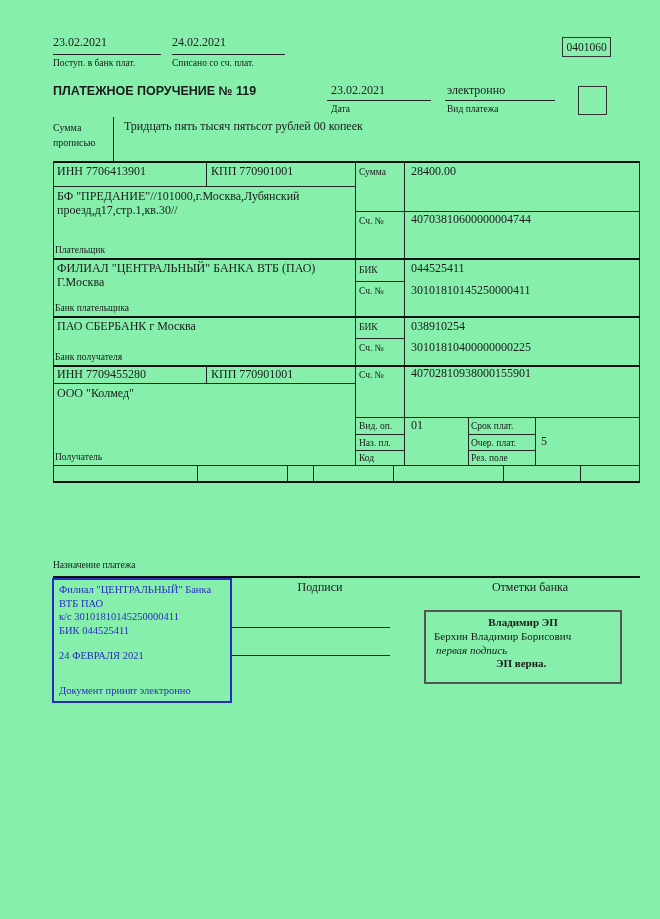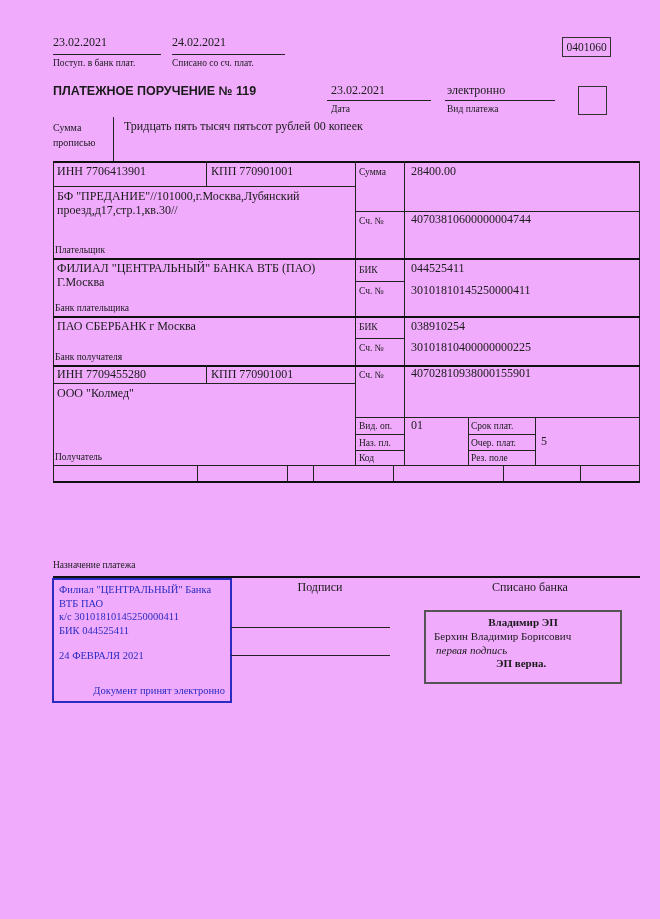--- a/index.html
+++ b/index.html
@@ -1,32 +1,32 @@
 <!DOCTYPE html>
 <html><head>
 <meta charset="utf-8">
 <style>
   html,body{margin:0;padding:0;background:#fff;}
-  #page{position:relative;width:660px;height:919px;background:#f0abfc;
+  #page{position:relative;width:660px;height:919px;background:#86efac;
         font-family:"Liberation Serif", serif;color:#1a1a1a;overflow:hidden;}
   .t12{position:absolute;font-size:12px;line-height:1.15;white-space:pre-line;}
   .lbl{position:absolute;font-size:9.5px;line-height:1.1;color:#1a1a1a;}
   .hl{position:absolute;height:1px;background:#222;}
   .hl2{position:absolute;height:2px;background:#111;}
   .vl{position:absolute;width:1px;background:#222;}
   .box{position:absolute;border:1px solid #333;box-sizing:border-box;}
   .title{position:absolute;font-family:"Liberation Sans", sans-serif;
          font-weight:bold;font-size:12.5px;}
   .stamp{position:absolute;left:52px;top:578px;width:180px;height:125px;
          border:2px solid #2b2bc2;box-sizing:border-box;color:#2b2bc2;
          font-size:10.5px;line-height:1.3;padding:3px 5px;
          display:flex;flex-direction:column;}
   .stamp .sline{white-space:pre-line;}
   .stamp .sdate{margin-top:11px;}
-  .stamp .sfoot{margin-top:auto;text-align:right;}
+  .stamp .sfoot{margin-top:auto;}
   .esign{position:absolute;left:424px;top:610px;width:198px;height:74px;
          border:2px solid #555;box-sizing:border-box;font-size:11px;
          line-height:1.25;padding:4px 8px;}
   .esign .et{font-weight:bold;text-align:center;}
   .esign .ei{font-style:italic;padding-left:2px;}
   .esign .ev{font-weight:bold;padding-left:62px;}
   .center{text-align:center;}
 </style>
 </head>
 <body>
@@ -137,21 +137,21 @@
     <div class="sline">к/с 30101810145250000411</div>
     <div class="sline">БИК 044525411</div>
     <div class="sline sdate">24 ФЕВРАЛЯ 2021</div>
     <div class="sline sfoot">Документ принят электронно</div>
   </div>
 
   <div class="t12 center" style="left:240px;top:581px;width:160px">Подписи</div>
   <div class="hl" style="left:231px;top:627px;width:159px"></div>
   <div class="hl" style="left:231px;top:655px;width:159px"></div>
 
-  <div class="t12 center" style="left:430px;top:581px;width:200px">Списано банка</div>
+  <div class="t12 center" style="left:430px;top:581px;width:200px">Отметки банка</div>
   <div class="esign">
     <div class="et">Владимир ЭП</div>
     <div>Берхин Владимир Борисович</div>
     <div class="ei">первая подпись</div>
     <div class="ev">ЭП верна.</div>
   </div>
 
 </div>
 
 </body></html>

